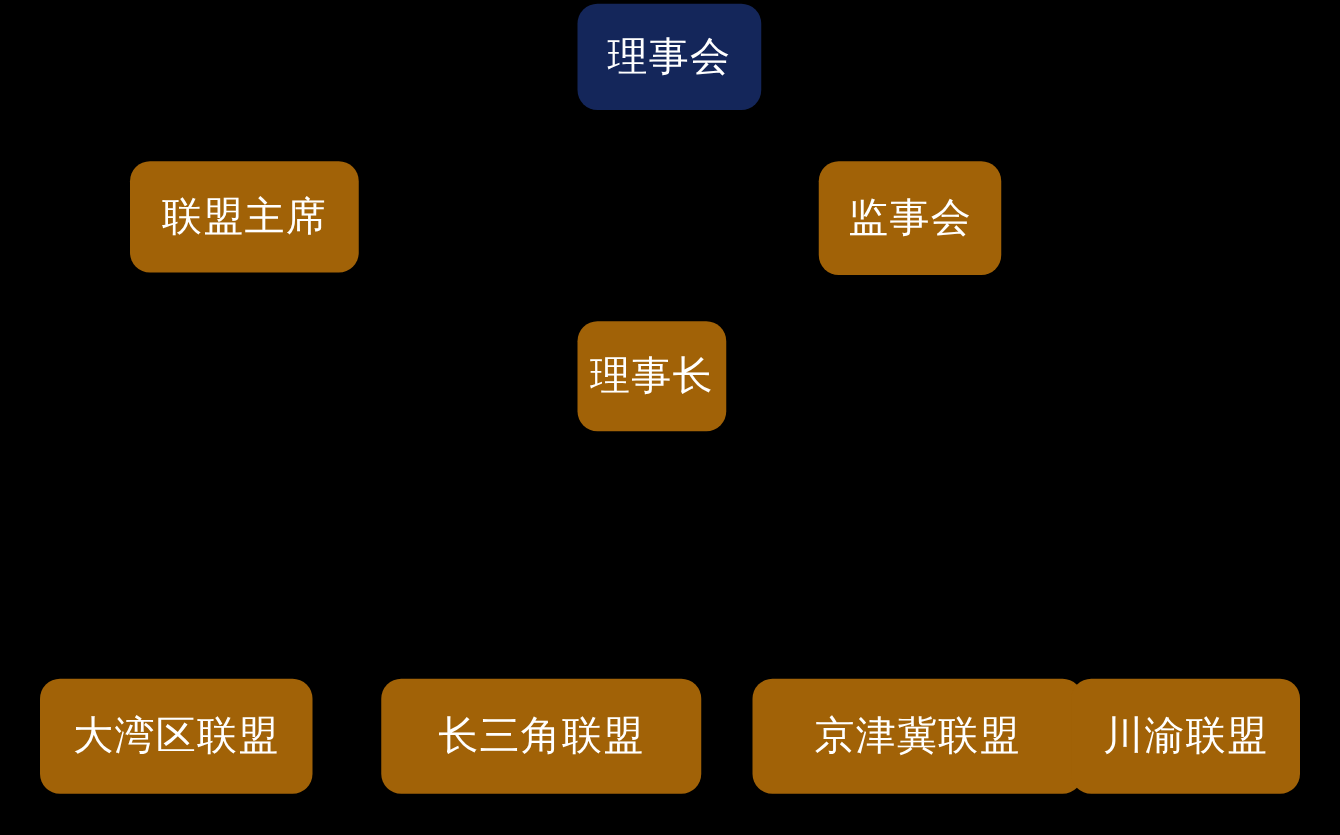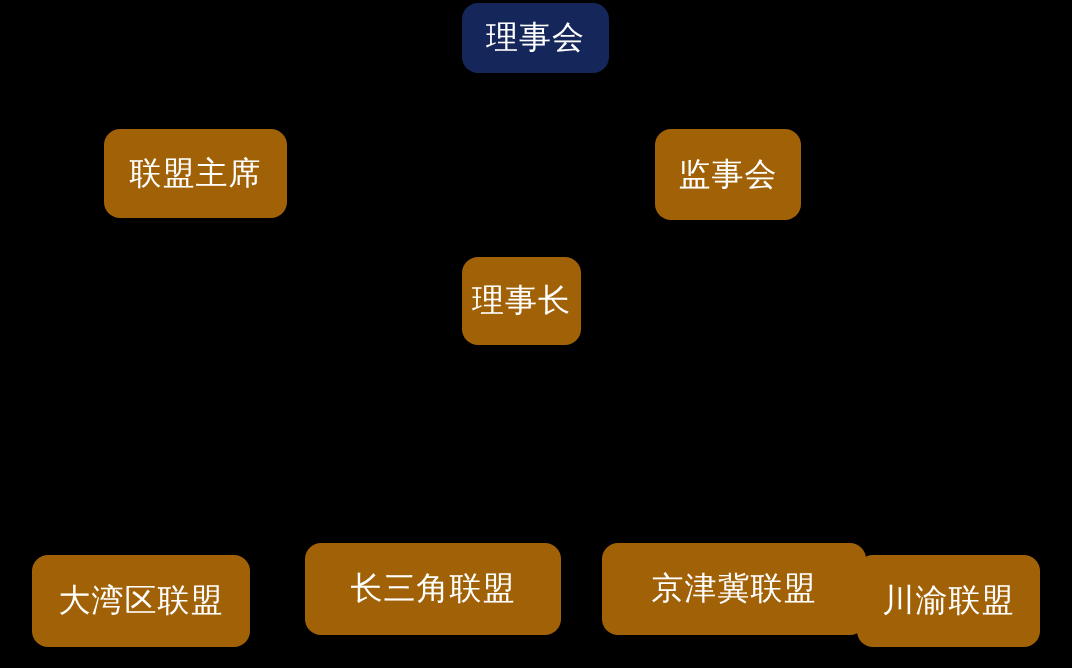--- a/index.html
+++ b/index.html
@@ -25,30 +25,30 @@
     font-size: 32px;
     font-weight: 400;
     letter-spacing: 1px;
     white-space: nowrap;
     box-sizing: border-box;
   }
   .node.primary   { background: #14265a; }
   .node.secondary { background: #a16207; }
 
   
-  .n-board        { left: 462px; top:   3px; width: 147px; height: 70px; text-align: center; }
+  .n-board        { left: 462px; top:   3px; width: 147px; height: 85px; text-align: center; }
   .n-chairman     { left: 104px; top: 129px; width: 183px; height: 89px; }
   .n-supervisory  { left: 655px; top: 129px; width: 146px; height: 91px; }
   .n-expert       { left: 827px; top: 129px; width: 218px; height: 89px; }
   .n-president    { left: 462px; top: 257px; width: 119px; height: 88px; }
   .n-secretariat  { left: 727px; top: 387px; width: 148px; height: 88px; }
-  .n-gba          { left:  32px; top: 543px; width: 218px; height: 92px; margin-top: 12px; }
+  .n-gba          { left:  32px; top: 543px; width: 218px; height: 92px; }
   .n-yrd          { left: 305px; top: 543px; width: 256px; height: 92px; }
   .n-jjj          { left: 602px; top: 543px; width: 264px; height: 92px; }
-  .n-cy           { left: 857px; top: 543px; width: 183px; height: 92px; margin-top: 12px; }
+  .n-cy           { left: 857px; top: 543px; width: 183px; height: 92px; }
 </style>
 </head>
 <body>
 
 <div class="stage">
   <div class="node primary n-board">理事会</div>
 
   <div class="node secondary n-chairman">联盟主席</div>
 
   <div class="node secondary n-supervisory">监事会</div>

